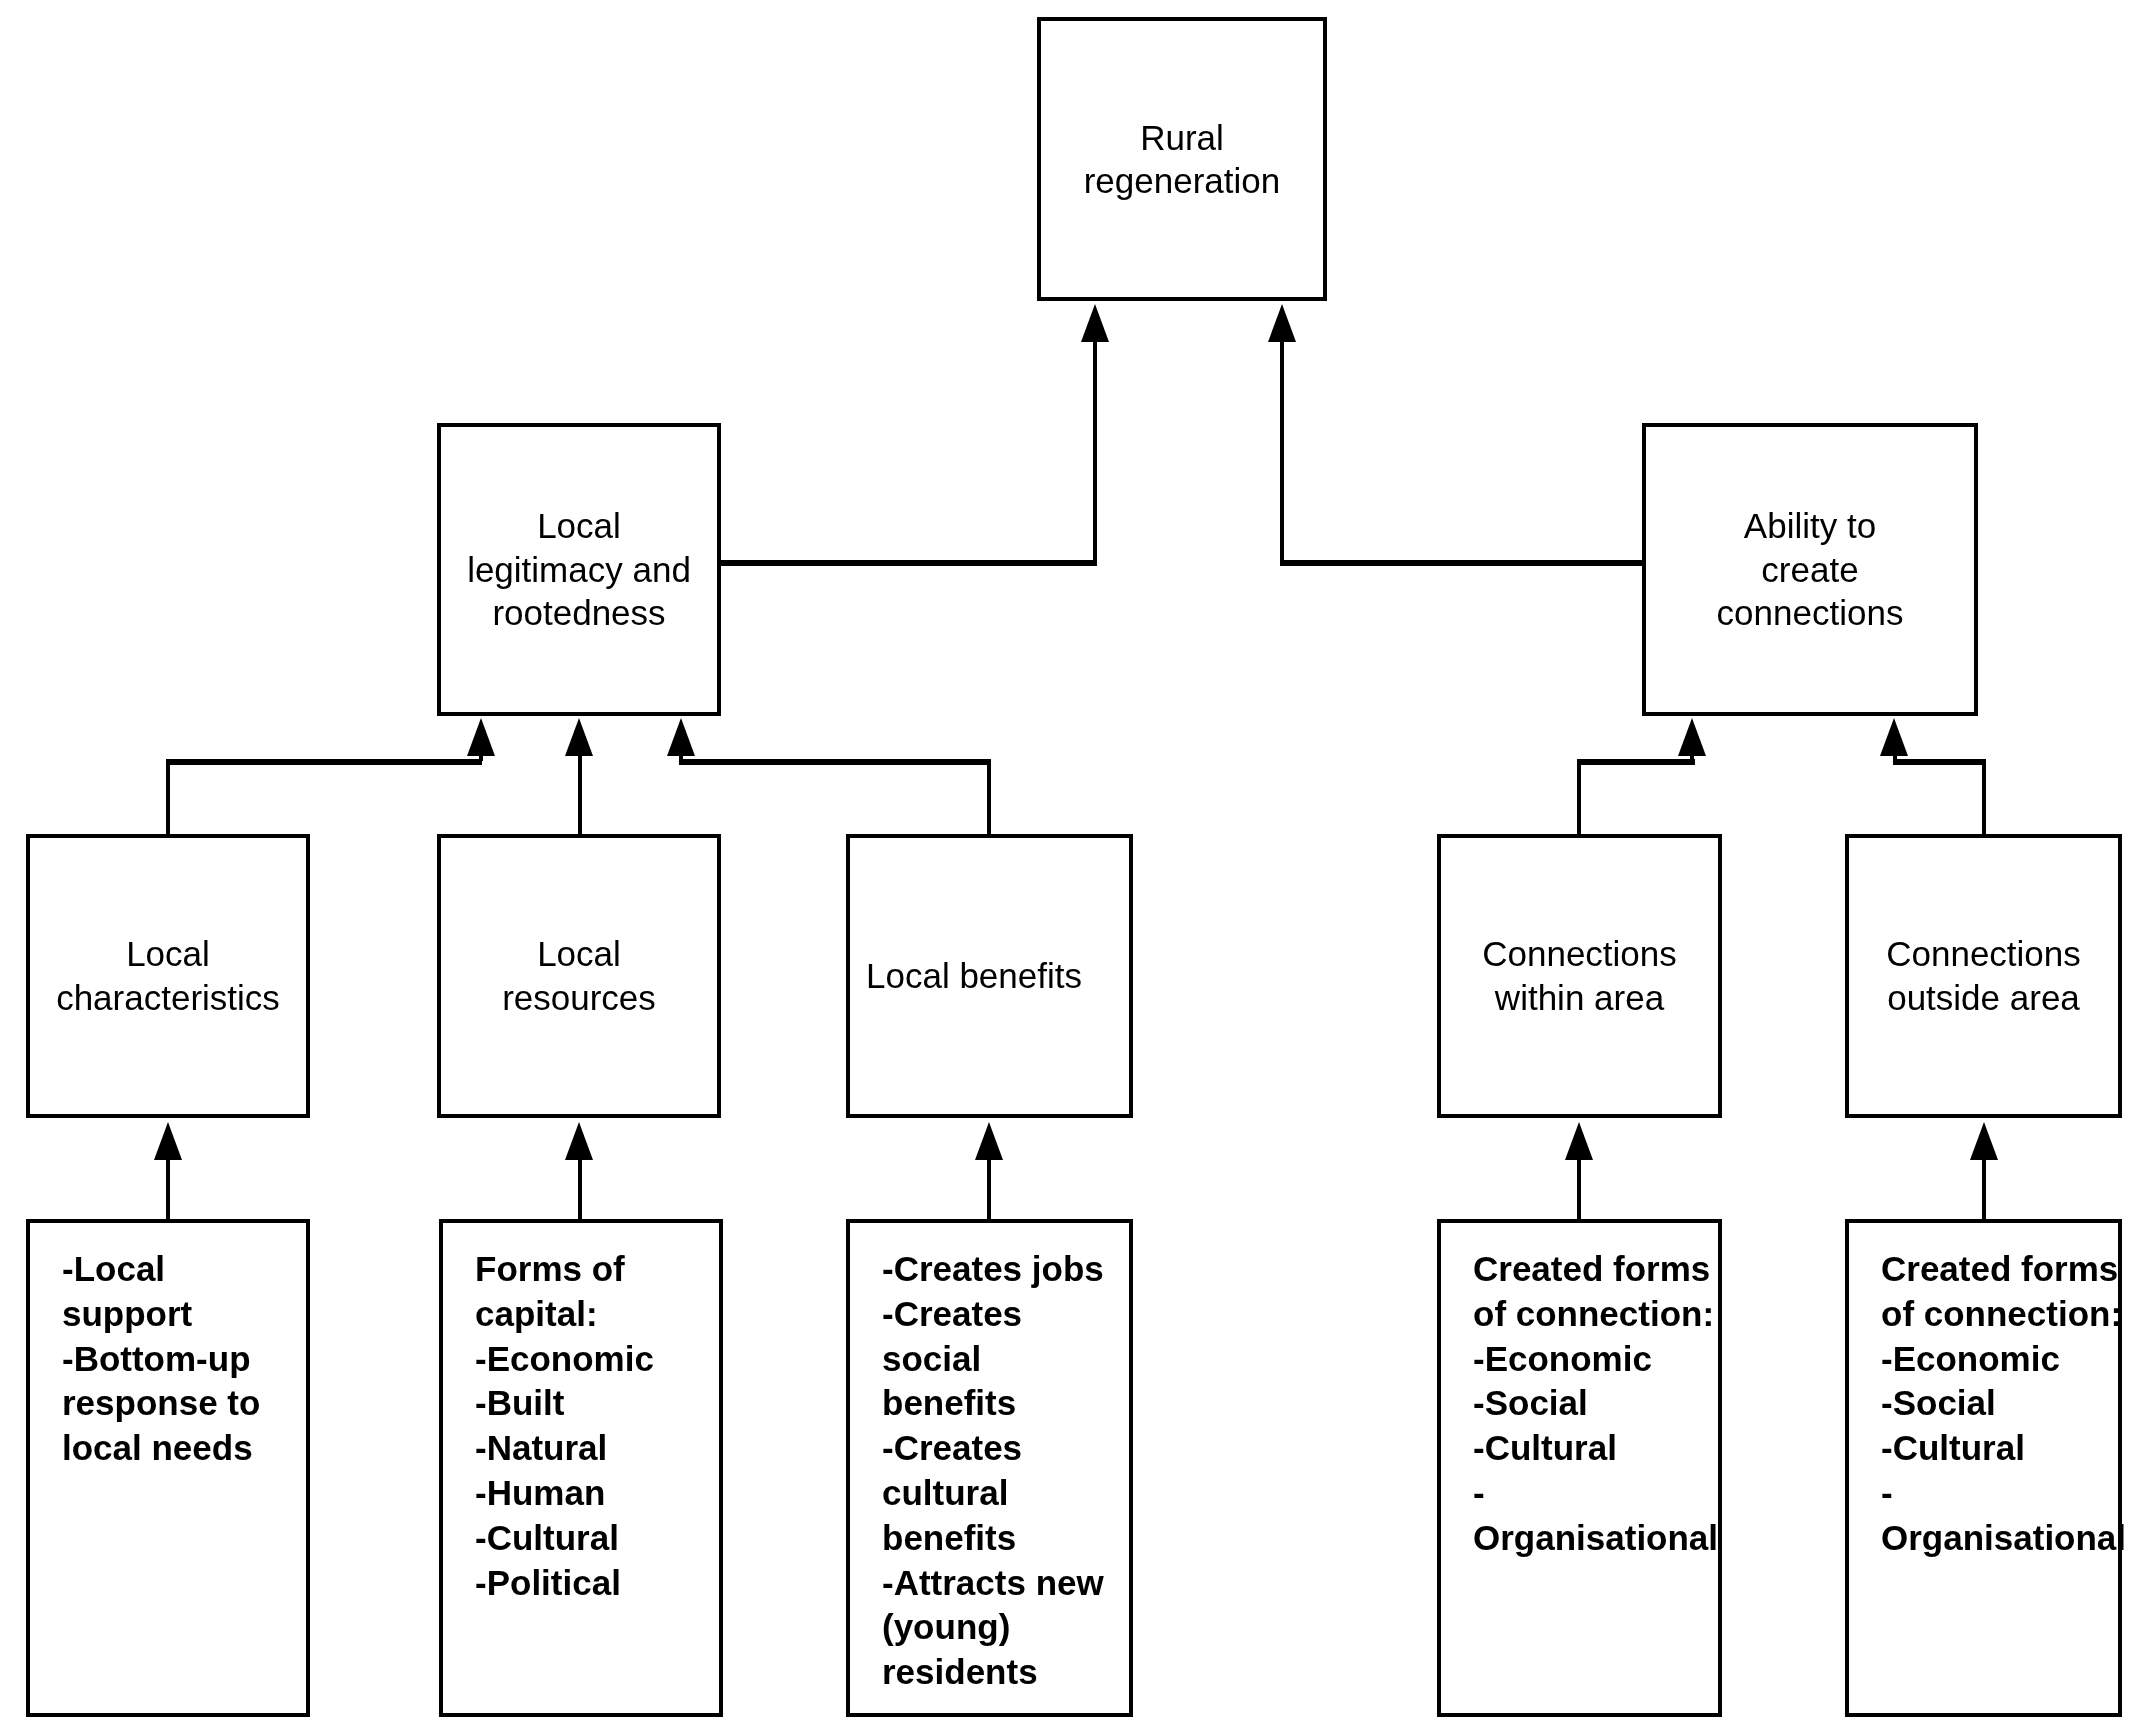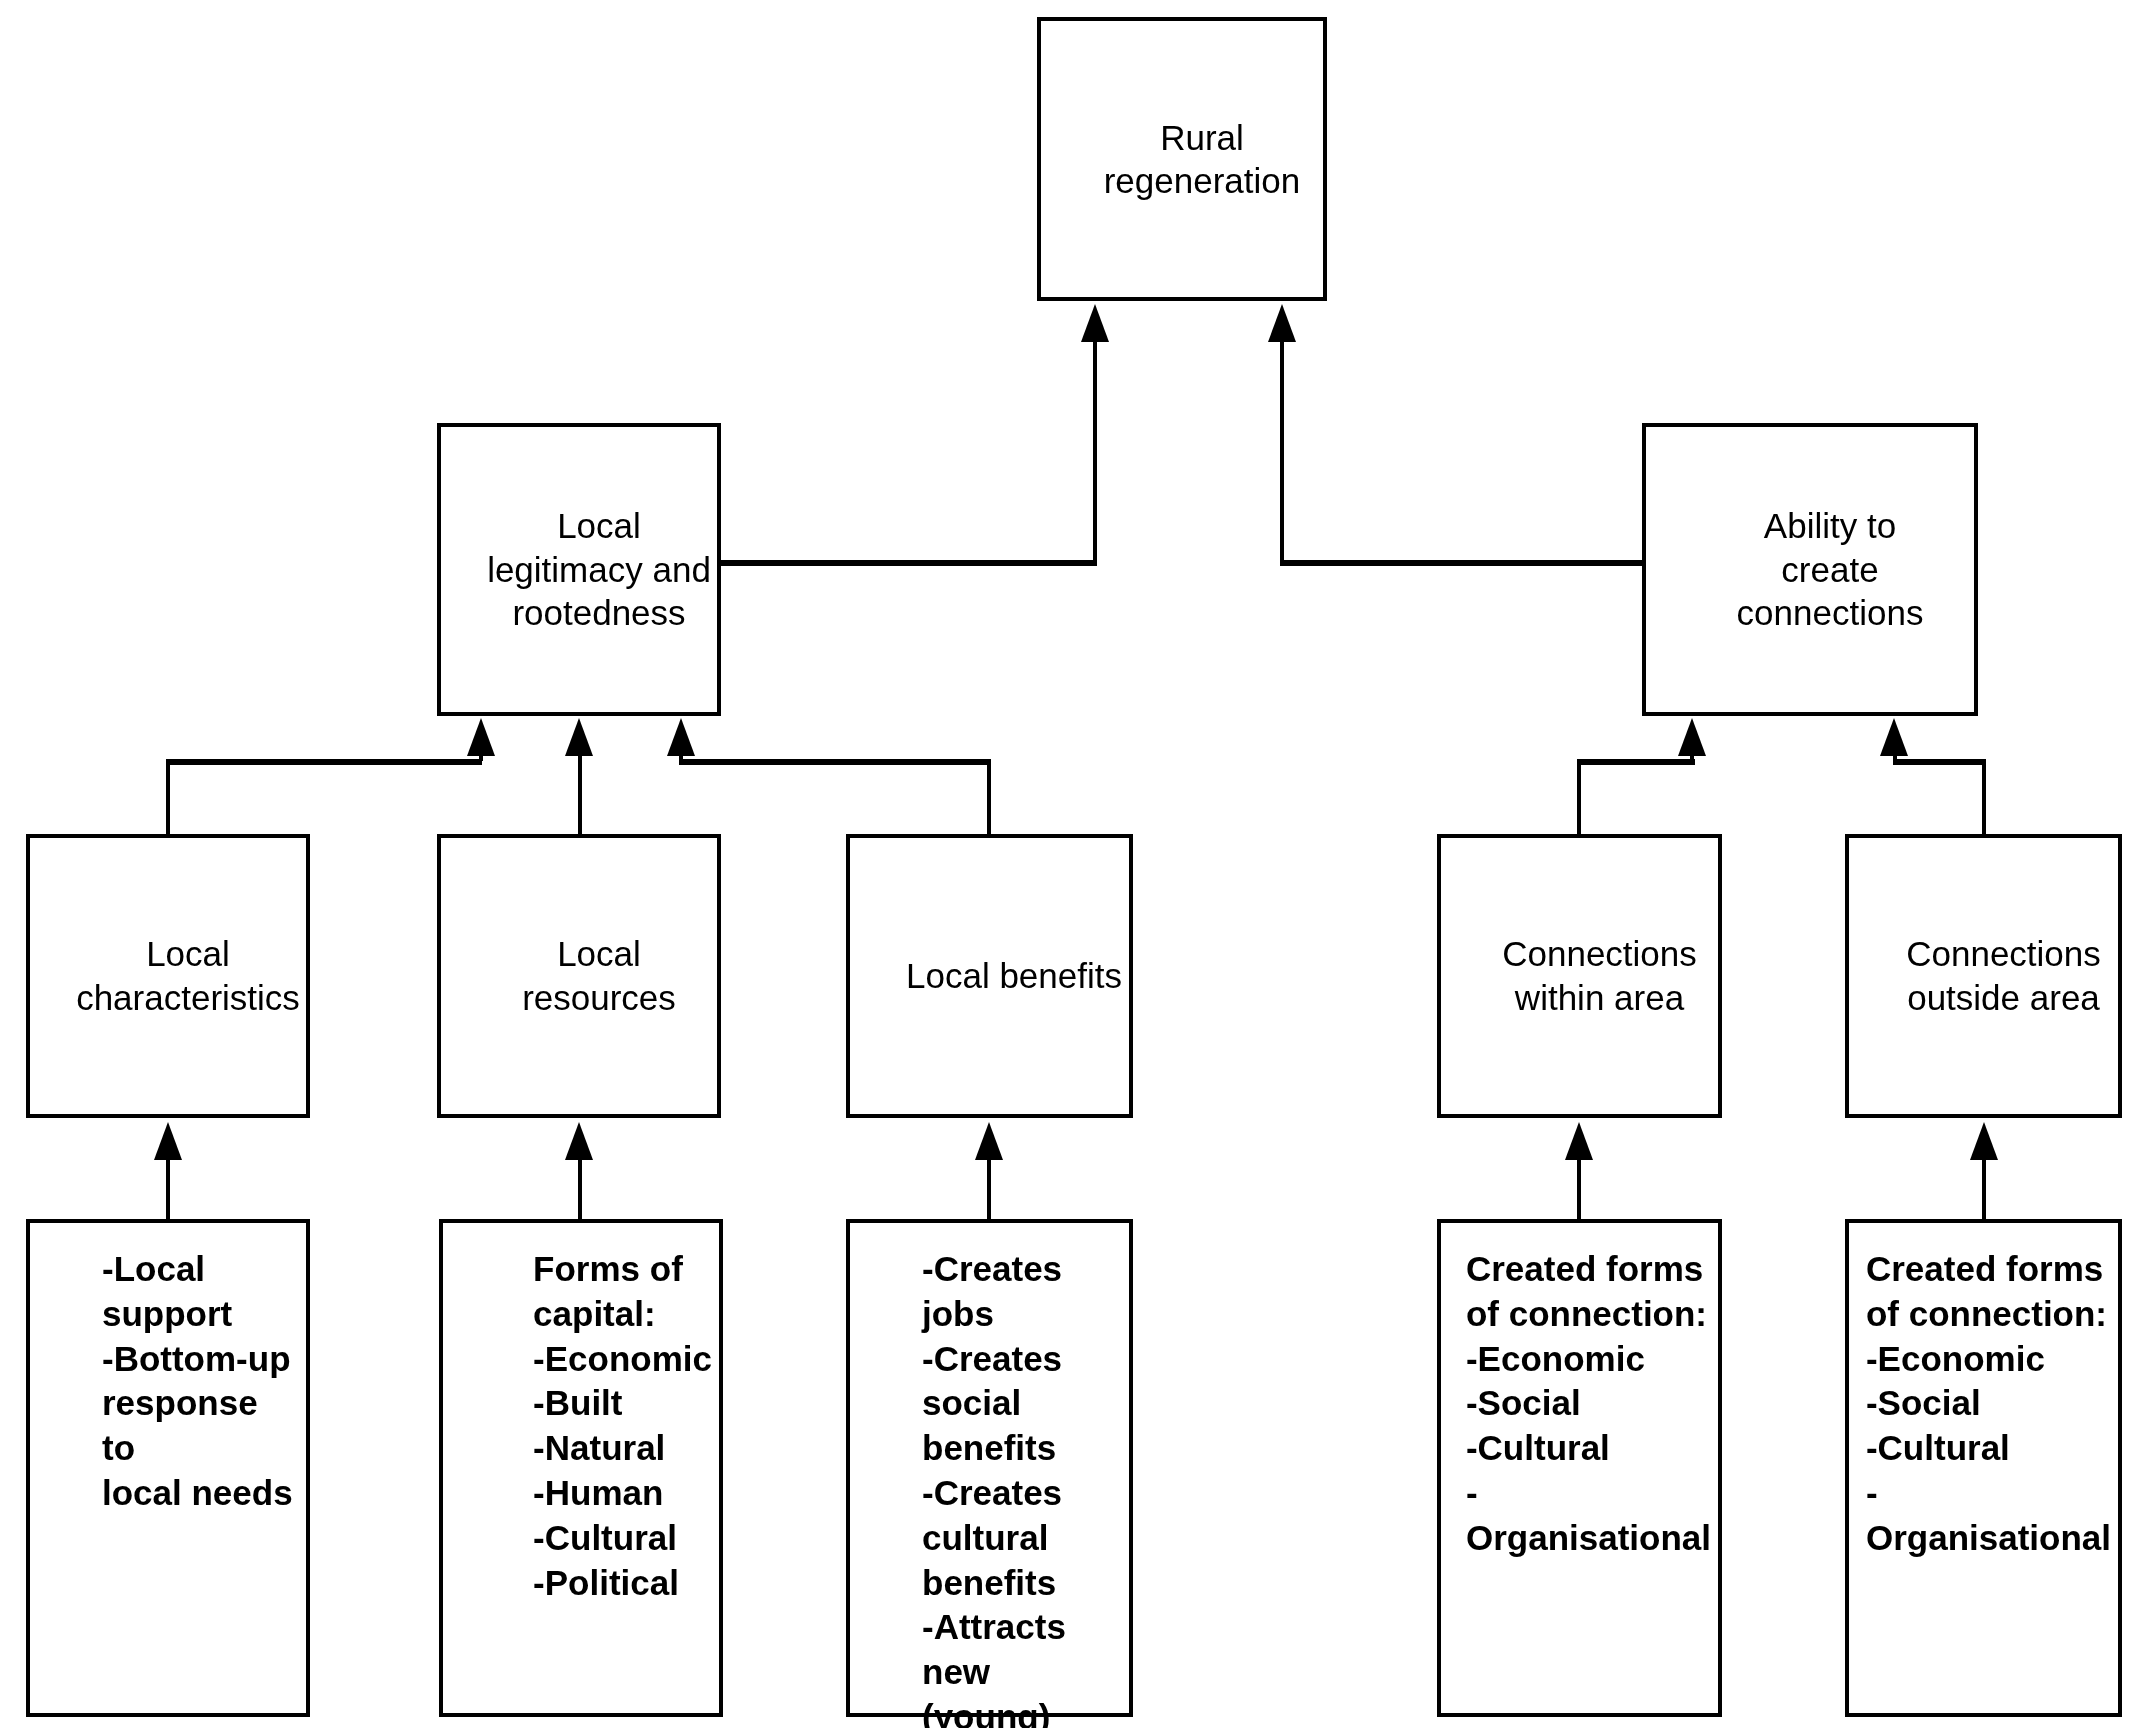--- a/index.html
+++ b/index.html
@@ -12,31 +12,30 @@
     color: #000000;
   }
   .box {
     position: absolute;
     box-sizing: border-box;
     background: #ffffff;
     border: 4px solid #000000;
     display: flex;
     align-items: center;
     justify-content: center;
-    padding-left: 40px;
   }
   .box .label {
     font-size: 35px;
     line-height: 1.25;
     text-align: center;
     white-space: pre-line;
   }
   .box.align-left { justify-content: flex-start; }
   .box.align-left .label { text-align: left; padding-left: 16px; }
-  .box.list { align-items: flex-start; justify-content: flex-end; }
+  .box.list { align-items: flex-start; justify-content: flex-start; }
   .box.list .label {
     text-align: left;
     padding: 24px 7px 0 32px;
     font-weight: bold;
     font-size: 35px;
     line-height: 1.28;
     white-space: pre-line;
   }
   .hline, .vline {
     position: absolute;

